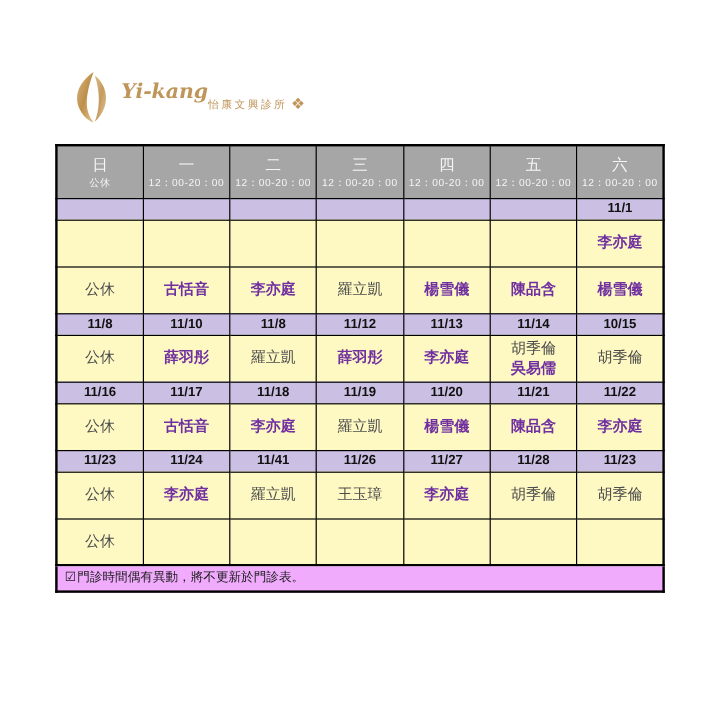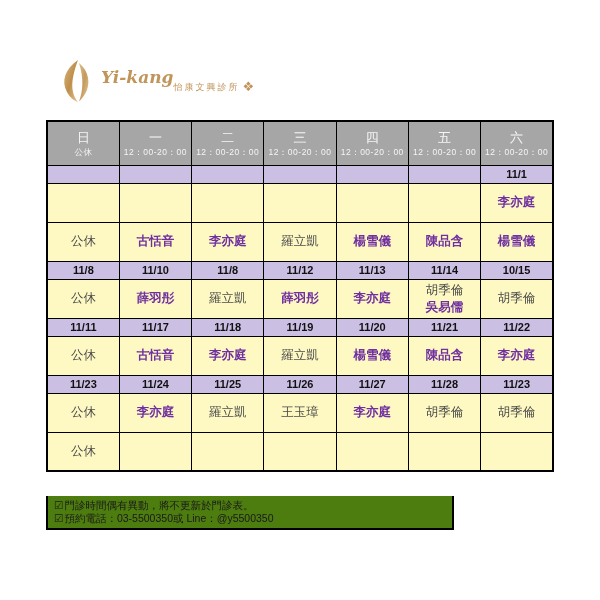--- a/index.html
+++ b/index.html
@@ -31,21 +31,21 @@
   table.sched th{background:var(--hdr-gray);color:#f5f5f5;height:44px;font-weight:normal;padding:2px 0;}
   table.sched th .day{font-size:13px;line-height:1.5;}
   table.sched th .sub{font-size:8.5px;letter-spacing:.5px;line-height:1.4;}
   tr.date-row td{background:var(--lavender);height:18px;font-size:11px;font-weight:bold;color:#111;}
   tr.doc-row td{background:#fef9c3;height:39px;font-size:12.5px;}
   .doc{line-height:1.35;}
   .doc.purple{color:var(--purple);font-weight:bold;}
   .doc.gray{color:#4b4b4b;font-weight:normal;}
 
   
-  .footer-box{width:408px;border:2px solid #000;border-top:none;padding:3px 6px 4px 6px;background:#4d7c0f;margin-top:24px;}
+  .footer-box{width:508px;border:2px solid #000;border-top:none;padding:3px 6px 4px 6px;background:#f0abfc;}
   .note{font-size:10.5px;line-height:12.5px;color:#1a1a1a;white-space:nowrap;}
   .note .cb{margin-right:1px;}
 </style>
 </head>
 <body>
 
 <div class="page">
   <div class="content">
 
     <div class="hdr">
@@ -172,21 +172,21 @@
             </td>
             <td>
               <div class="doc gray">胡季倫</div>
               <div class="doc purple">吳易儒</div>
             </td>
             <td>
               <div class="doc gray">胡季倫</div>
             </td>
           </tr>
           <tr class="date-row">
-            <td>11/11</td>
+            <td>11/16</td>
             <td>11/17</td>
             <td>11/18</td>
             <td>11/19</td>
             <td>11/20</td>
             <td>11/21</td>
             <td>11/22</td>
           </tr>
           <tr class="doc-row">
             <td>
               <div class="doc gray">公休</div>
@@ -206,21 +206,21 @@
             <td>
               <div class="doc purple">陳品含</div>
             </td>
             <td>
               <div class="doc purple">李亦庭</div>
             </td>
           </tr>
           <tr class="date-row">
             <td>11/23</td>
             <td>11/24</td>
-            <td>11/25</td>
+            <td>11/41</td>
             <td>11/26</td>
             <td>11/27</td>
             <td>11/28</td>
             <td>11/23</td>
           </tr>
           <tr class="doc-row">
             <td>
               <div class="doc gray">公休</div>
             </td>
             <td>
@@ -251,17 +251,16 @@
             <td></td>
             <td></td>
             <td></td>
             <td></td>
           </tr>
         </tbody>
     </table>
 
     <div class="footer-box">
         <div class="note"><span class="cb">☑</span><span>門診時間偶有異動，將不更新於門診表。</span></div>
-        <div class="note"><span class="cb">☑</span><span>預約電話：03-5500350或 Line：@y5500350</span></div>
       </div>
 
   </div>
 </div>
 
 </body></html>

